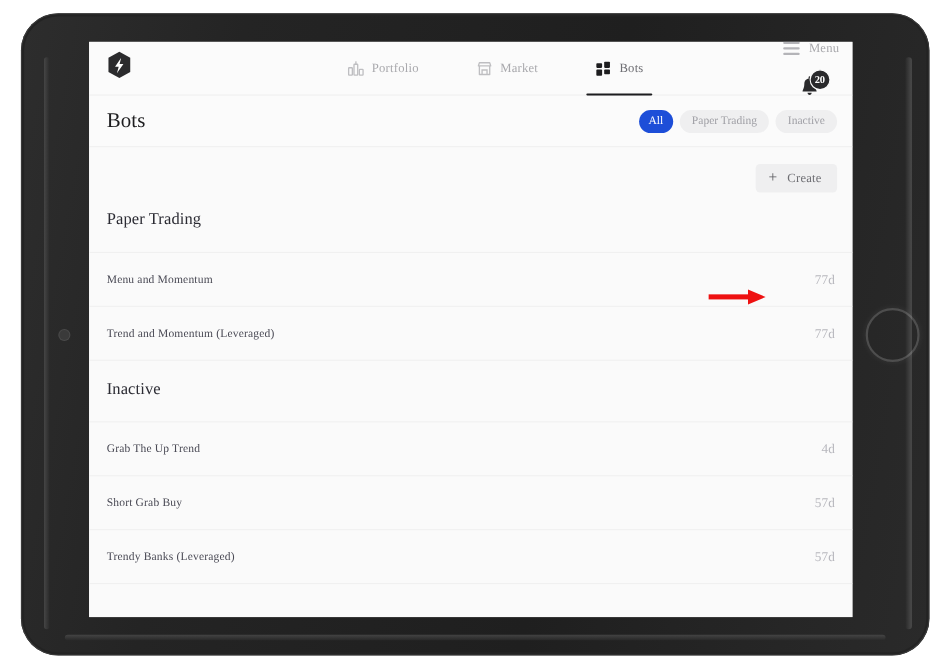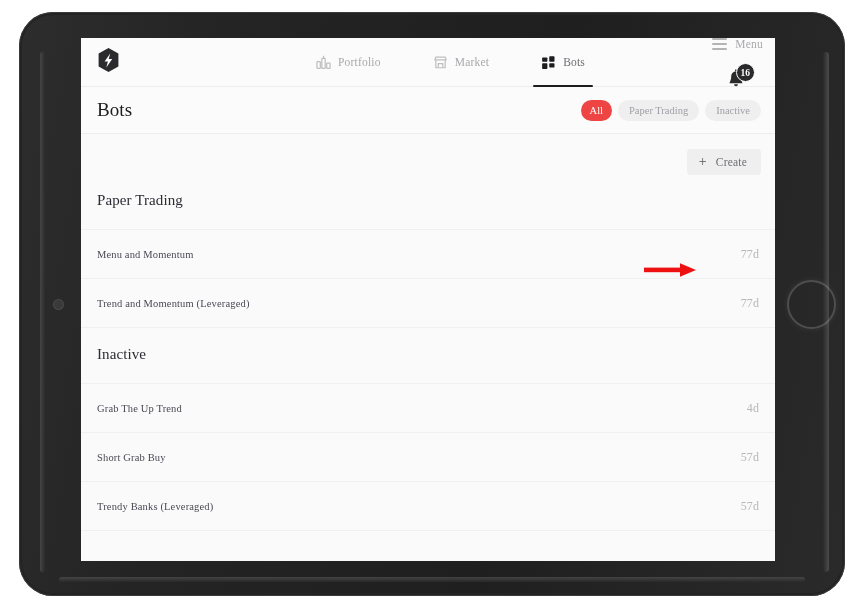--- a/index.html
+++ b/index.html
@@ -221,21 +221,21 @@
     padding: 0 11px;
     border-radius: 11px;
     background: #efeff0;
     color: #a0a0a6;
     font-size: 10.5px;
     display: flex;
     align-items: center;
     white-space: nowrap;
   }
   .chip.selected {
-    background: #ef4444;
+    background: #1d4ed8;
     color: #ffffff;
     padding: 0 9px;
     min-width: 11px;
     justify-content: center;
   }
 
   
   .content { position: relative; background: #fafafa; height: 428px; }
 
   .toolbar {
@@ -386,21 +386,21 @@
           <span class="nav-label">Menu</span>
         </div>
         <div class="bell-wrap">
           <span>
             <svg width="20" height="22" viewBox="0 0 20 22">
               <path d="M10 3.4 C6.9 3.4 5.2 5.5 5.2 8.2 C5.2 12.4 3.6 13.9 3.6 15.2 L16.4 15.2 C16.4 13.9 14.8 12.4 14.8 8.2 C14.8 5.5 13.1 3.4 10 3.4 Z" fill="#2a2a2c"></path>
               <rect x="9.1" y="1.3" width="1.8" height="2.4" rx="0.9" fill="#2a2a2c"></rect>
               <path d="M8.1 16.3 C8.1 17.4 8.9 18.3 10 18.3 C11.1 18.3 11.9 17.4 11.9 16.3 Z" fill="#2a2a2c"></path>
             </svg>
           </span>
-          <span class="badge">16</span>
+          <span class="badge">20</span>
         </div>
       </div>
 
     </div>
 
     <div class="titlebar">
       <div class="page-title">Bots</div>
       <div class="chips">
         <div class="chip selected">All</div>
         <div class="chip">Paper Trading</div>

